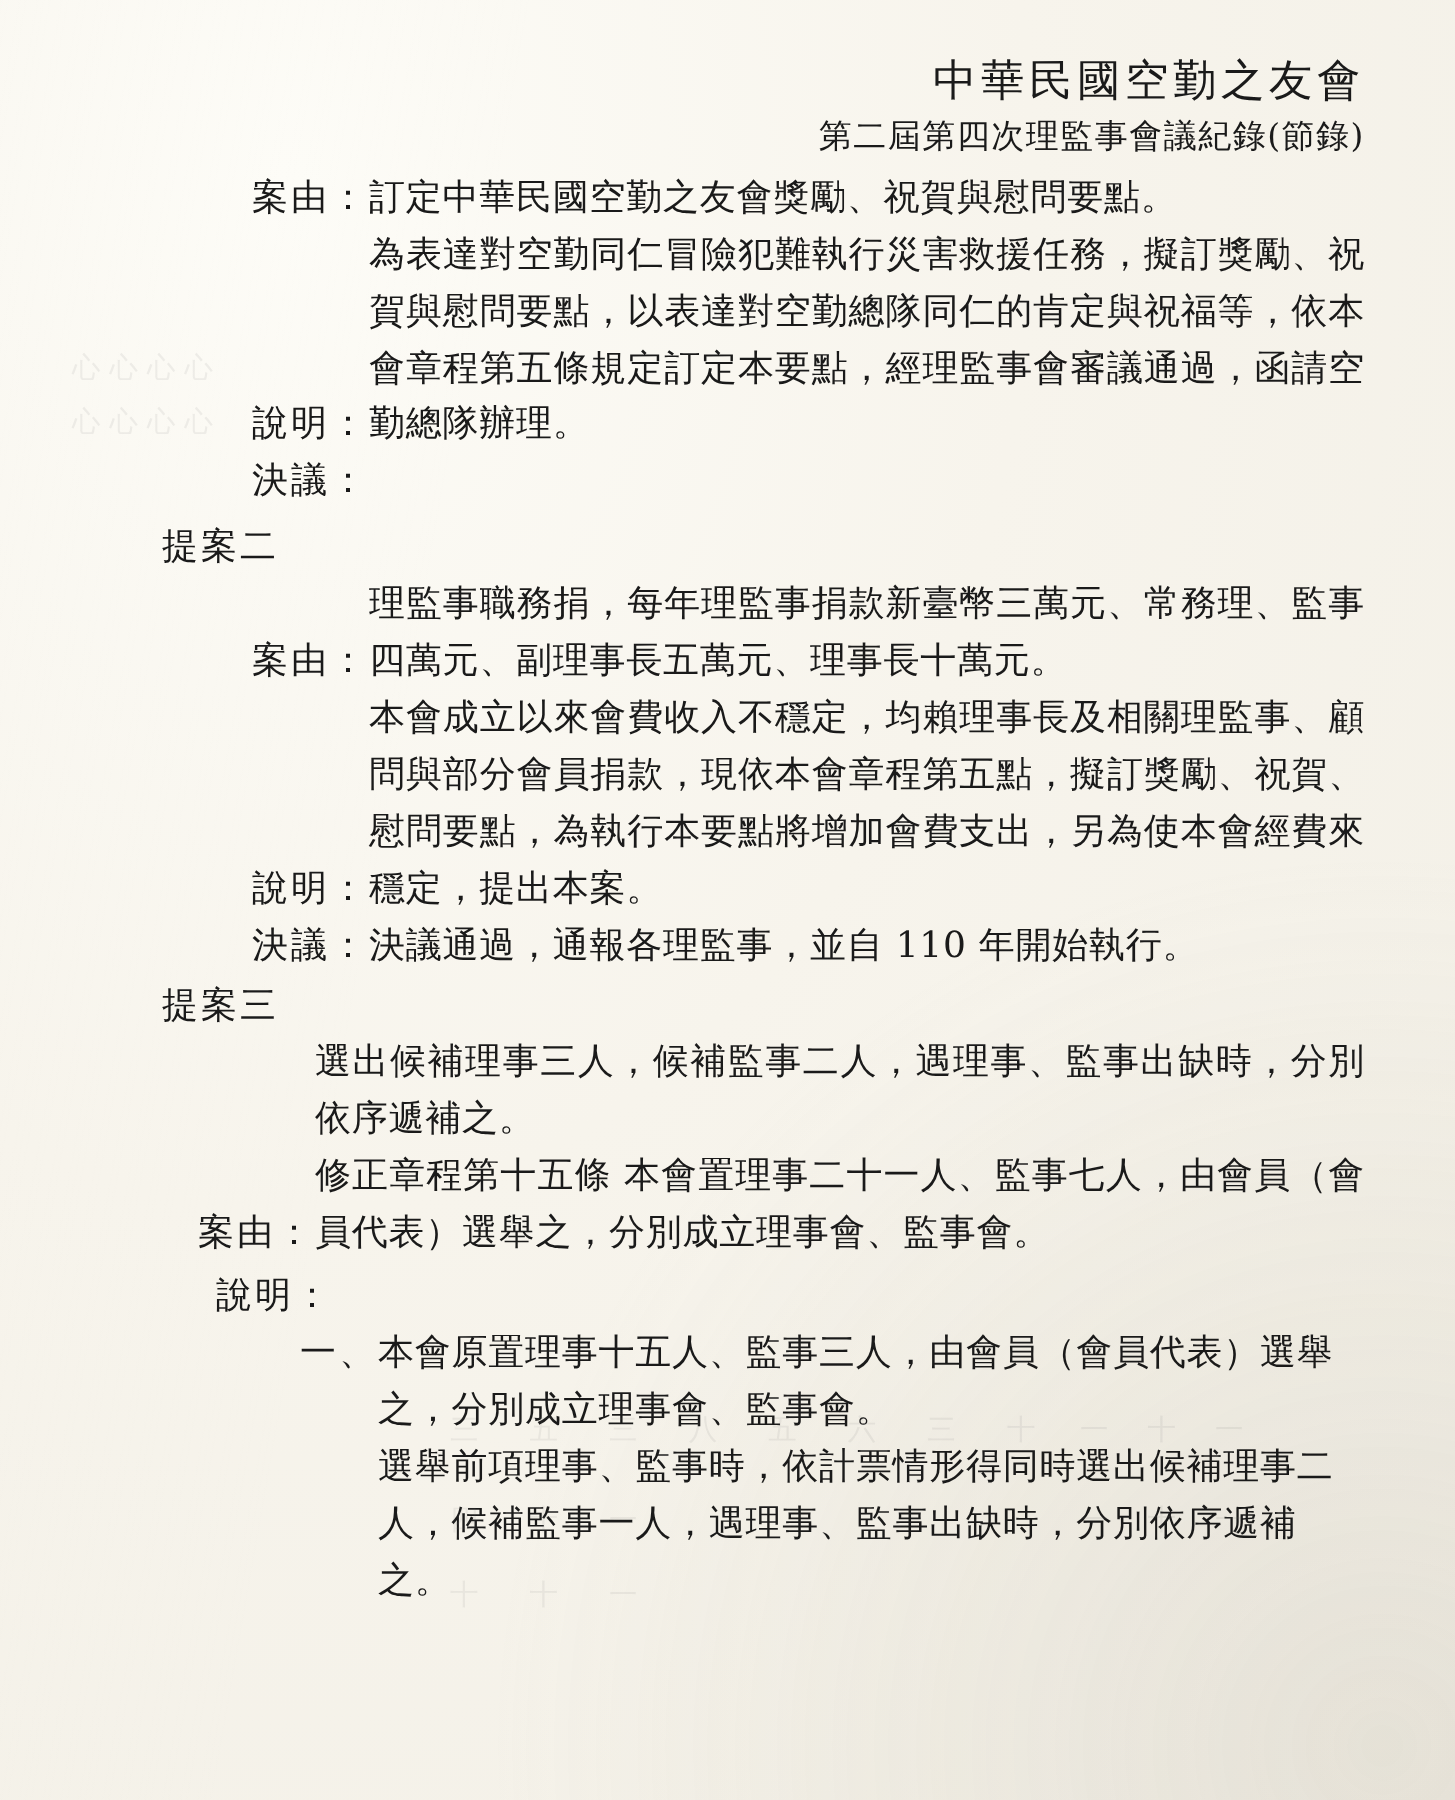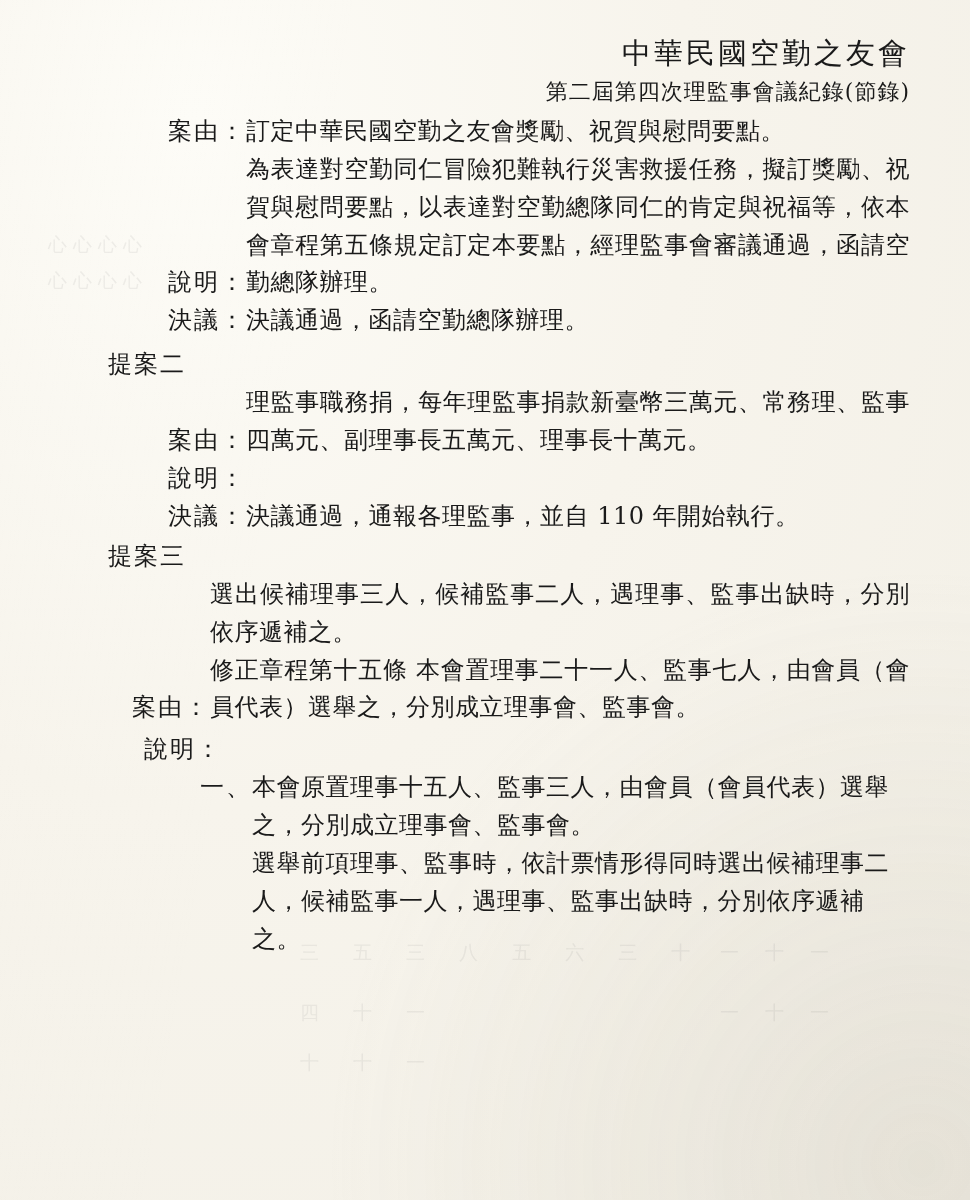--- a/index.html
+++ b/index.html
@@ -146,32 +146,32 @@
       <span class="entry-text">訂定中華民國空勤之友會獎勵、祝賀與慰問要點。</span>
     </div>
 
     <div class="entry">
       <span class="entry-label">說明：</span>
       <span class="entry-text">為表達對空勤同仁冒險犯難執行災害救援任務，擬訂獎勵、祝賀與慰問要點，以表達對空勤總隊同仁的肯定與祝福等，依本會章程第五條規定訂定本要點，經理監事會審議通過，函請空勤總隊辦理。</span>
     </div>
 
     <div class="entry">
       <span class="entry-label">決議：</span>
-      <span class="entry-text">決議通過，函請空勤總隊辦理。</span>
     </div>
 
     <div class="prop-heading">提案二</div>
 
     <div class="entry">
       <span class="entry-label">案由：</span>
       <span class="entry-text">理監事職務捐，每年理監事捐款新臺幣三萬元、常務理、監事四萬元、副理事長五萬元、理事長十萬元。</span>
     </div>
 
     <div class="entry">
       <span class="entry-label">說明：</span>
+      <span class="entry-text">本會成立以來會費收入不穩定，均賴理事長及相關理監事、顧問與部分會員捐款，現依本會章程第五點，擬訂獎勵、祝賀、慰問要點，為執行本要點將增加會費支出，另為使本會經費來穩定，提出本案。</span>
     </div>
 
     <div class="entry">
       <span class="entry-label">決議：</span>
       <span class="entry-text">決議通過，通報各理監事，並自 110 年開始執行。</span>
     </div>
 
     <div class="prop-heading tight">提案三</div>
 
     <div class="entry shallow">

